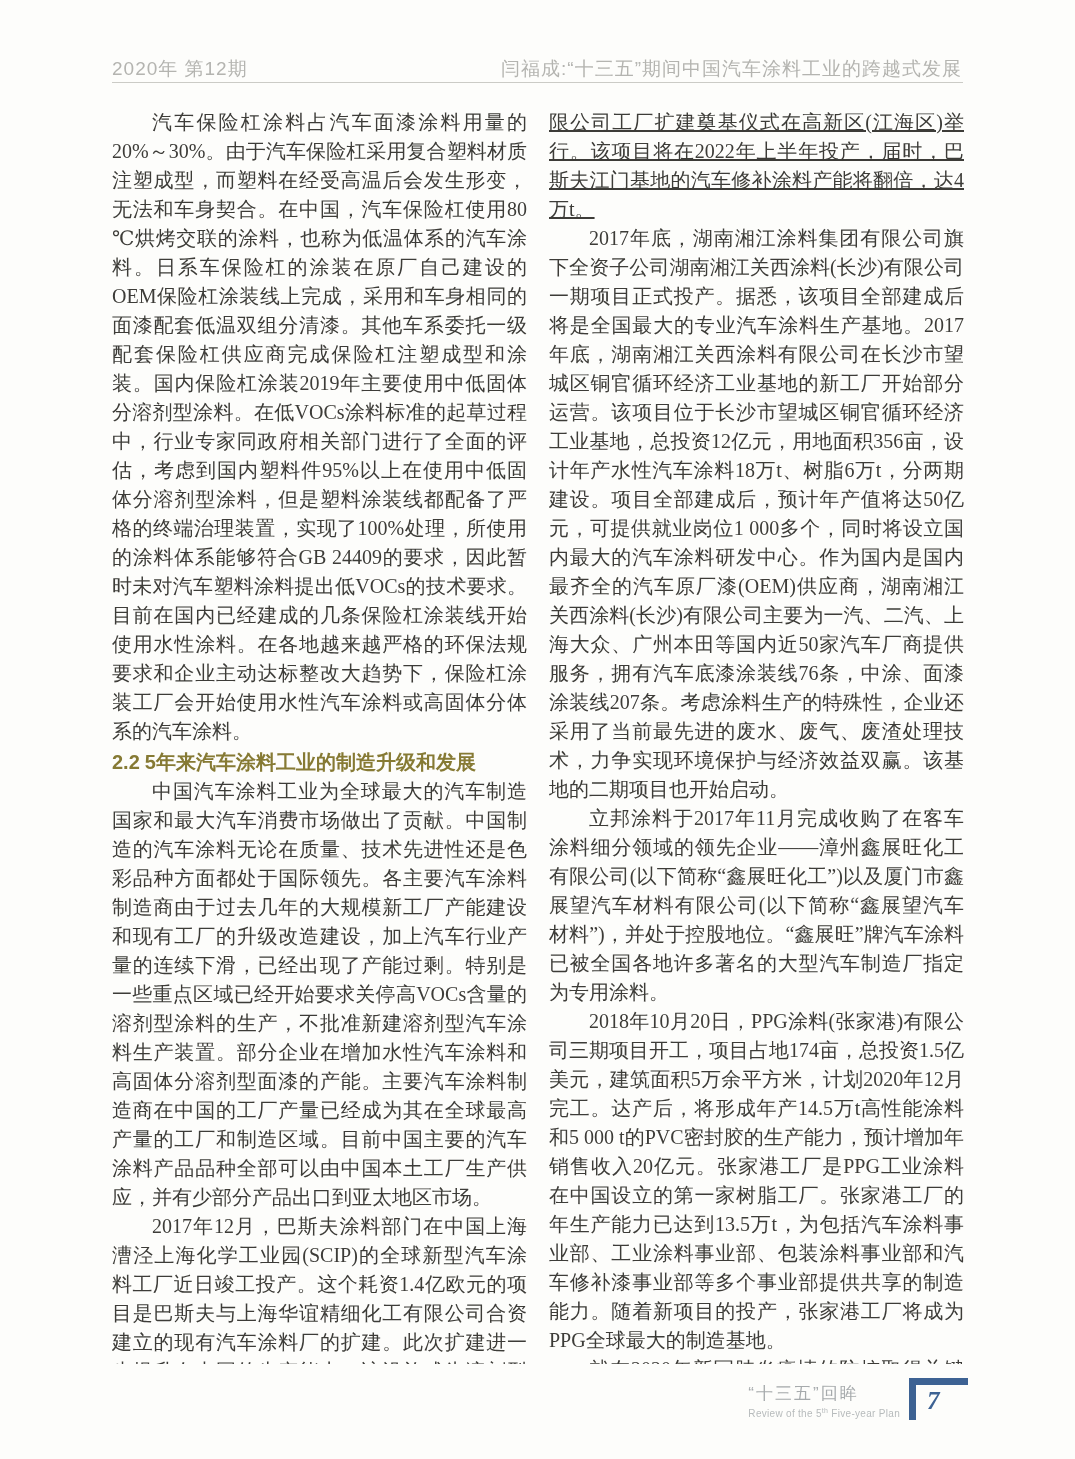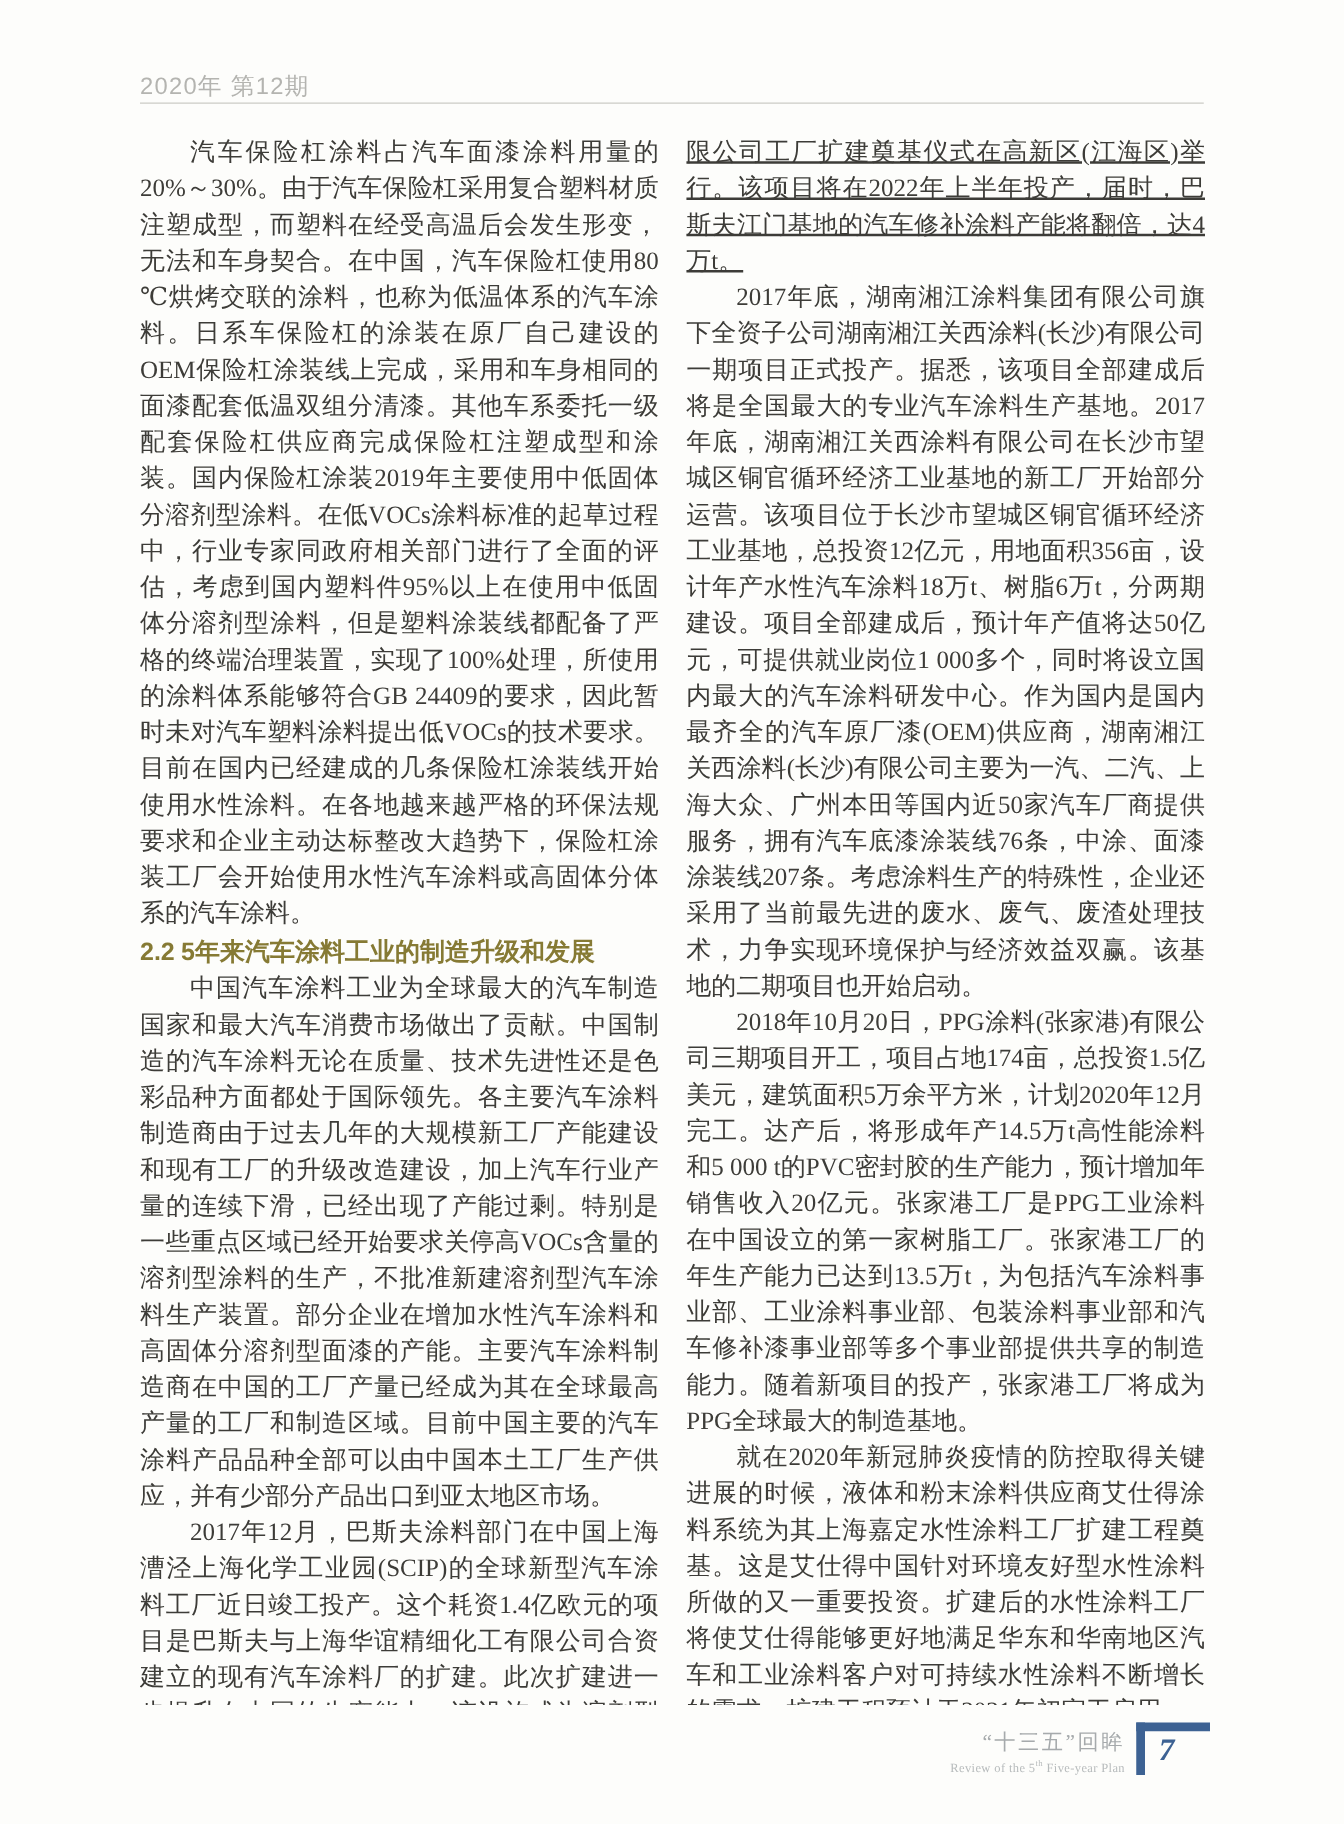--- a/index.html
+++ b/index.html
@@ -39,21 +39,21 @@
     font-weight:bold;font-size:20px;line-height:26px;
     color:#867a34;text-indent:0;text-align:left;
   }
   .section-heading .sec-num{margin-right:5px;}
   
   .footer{
     position:absolute;top:1378px;right:107px;
     display:flex;align-items:flex-start;
     font-family:"Liberation Sans","DejaVu Sans",sans-serif;
   }
-  .footer-text{text-align:right;padding-top:7px;margin-right:9px;font-family:Liberation Serif, serif;}
+  .footer-text{text-align:left;padding-top:7px;margin-right:9px;}
   .footer-title{font-size:17px;color:#a6aaac;letter-spacing:2px;line-height:1.1;}
   .footer-subtitle{font-size:10px;color:#b7bbbc;margin-top:3px;letter-spacing:.3px;}
   .footer-subtitle sup{font-size:7px;}
   .page-bracket{
     width:59px;height:42px;box-sizing:border-box;
     border-top:7px solid #3d6293;border-left:7px solid #3d6293;
   }
   .page-number{
     font-family:"Liberation Serif","DejaVu Serif",serif;
     font-style:italic;font-weight:bold;
@@ -61,35 +61,37 @@
     padding:3px 0 0 11px;
   }
 </style>
 </head>
 <body>
 
 <div class="page">
 
   <div class="header">
     <span>2020年  第12期</span>
+    <span>闫福成:“十三五”期间中国汽车涂料工业的跨越式发展</span>
   </div>
   <div class="header-rule"></div>
 
   <div class="column col-left">
     <p class="para">汽车保险杠涂料占汽车面漆涂料用量的20%～30%。由于汽车保险杠采用复合塑料材质注塑成型，而塑料在经受高温后会发生形变，无法和车身契合。在中国，汽车保险杠使用80 ℃烘烤交联的涂料，也称为低温体系的汽车涂料。日系车保险杠的涂装在原厂自己建设的OEM保险杠涂装线上完成，采用和车身相同的面漆配套低温双组分清漆。其他车系委托一级配套保险杠供应商完成保险杠注塑成型和涂装。国内保险杠涂装2019年主要使用中低固体分溶剂型涂料。在低VOCs涂料标准的起草过程中，行业专家同政府相关部门进行了全面的评估，考虑到国内塑料件95%以上在使用中低固体分溶剂型涂料，但是塑料涂装线都配备了严格的终端治理装置，实现了100%处理，所使用的涂料体系能够符合GB 24409的要求，因此暂时未对汽车塑料涂料提出低VOCs的技术要求。目前在国内已经建成的几条保险杠涂装线开始使用水性涂料。在各地越来越严格的环保法规要求和企业主动达标整改大趋势下，保险杠涂装工厂会开始使用水性汽车涂料或高固体分体系的汽车涂料。</p>
     <h3 class="section-heading">
       <span class="sec-num">2.2</span><span>5年来汽车涂料工业的制造升级和发展</span>
     </h3>
     <p class="para">中国汽车涂料工业为全球最大的汽车制造国家和最大汽车消费市场做出了贡献。中国制造的汽车涂料无论在质量、技术先进性还是色彩品种方面都处于国际领先。各主要汽车涂料制造商由于过去几年的大规模新工厂产能建设和现有工厂的升级改造建设，加上汽车行业产量的连续下滑，已经出现了产能过剩。特别是一些重点区域已经开始要求关停高VOCs含量的溶剂型涂料的生产，不批准新建溶剂型汽车涂料生产装置。部分企业在增加水性汽车涂料和高固体分溶剂型面漆的产能。主要汽车涂料制造商在中国的工厂产量已经成为其在全球最高产量的工厂和制造区域。目前中国主要的汽车涂料产品品种全部可以由中国本土工厂生产供应，并有少部分产品出口到亚太地区市场。</p>
     <p class="para">2017年12月，巴斯夫涂料部门在中国上海漕泾上海化学工业园(SCIP)的全球新型汽车涂料工厂近日竣工投产。这个耗资1.4亿欧元的项目是巴斯夫与上海华谊精细化工有限公司合资建立的现有汽车涂料厂的扩建。此次扩建进一步提升在中国的生产能力。该设施成为溶剂型和水性涂料的生产中心，并与公司现有的汽车涂料、树脂和电泳涂料生产基地以及研发实验室紧密合作。其中包括从溶剂型到水性涂料，从标准底漆工艺到综合工艺的过渡。新工厂将生产稀释剂、底漆、清漆和水性底漆。2019年7月23日，巴斯夫上海涂料有限公司3 500 t/a色浆生产技改项目通过安全设施设计审查。2019年12月5日，巴斯夫涂料(广东)有</p>
   </div>
 
   <div class="column col-right">
     <p class="para no-indent">限公司工厂扩建奠基仪式在高新区(江海区)举行。该项目将在2022年上半年投产，届时，巴斯夫江门基地的汽车修补涂料产能将翻倍，达4万t。</p>
     <p class="para">2017年底，湖南湘江涂料集团有限公司旗下全资子公司湖南湘江关西涂料(长沙)有限公司一期项目正式投产。据悉，该项目全部建成后将是全国最大的专业汽车涂料生产基地。2017年底，湖南湘江关西涂料有限公司在长沙市望城区铜官循环经济工业基地的新工厂开始部分运营。该项目位于长沙市望城区铜官循环经济工业基地，总投资12亿元，用地面积356亩，设计年产水性汽车涂料18万t、树脂6万t，分两期建设。项目全部建成后，预计年产值将达50亿元，可提供就业岗位1 000多个，同时将设立国内最大的汽车涂料研发中心。作为国内是国内最齐全的汽车原厂漆(OEM)供应商，湖南湘江关西涂料(长沙)有限公司主要为一汽、二汽、上海大众、广州本田等国内近50家汽车厂商提供服务，拥有汽车底漆涂装线76条，中涂、面漆涂装线207条。考虑涂料生产的特殊性，企业还采用了当前最先进的废水、废气、废渣处理技术，力争实现环境保护与经济效益双赢。该基地的二期项目也开始启动。</p>
+    <p class="para">立邦涂料于2017年11月完成收购了在客车涂料细分领域的领先企业——漳州鑫展旺化工有限公司(以下简称“鑫展旺化工”)以及厦门市鑫展望汽车材料有限公司(以下简称“鑫展望汽车材料”)，并处于控股地位。“鑫展旺”牌汽车涂料已被全国各地许多著名的大型汽车制造厂指定为专用涂料。</p>
     <p class="para">2018年10月20日，PPG涂料(张家港)有限公司三期项目开工，项目占地174亩，总投资1.5亿美元，建筑面积5万余平方米，计划2020年12月完工。达产后，将形成年产14.5万t高性能涂料和5 000 t的PVC密封胶的生产能力，预计增加年销售收入20亿元。张家港工厂是PPG工业涂料在中国设立的第一家树脂工厂。张家港工厂的年生产能力已达到13.5万t，为包括汽车涂料事业部、工业涂料事业部、包装涂料事业部和汽车修补漆事业部等多个事业部提供共享的制造能力。随着新项目的投产，张家港工厂将成为PPG全球最大的制造基地。</p>
     <p class="para">就在2020年新冠肺炎疫情的防控取得关键进展的时候，液体和粉末涂料供应商艾仕得涂料系统为其上海嘉定水性涂料工厂扩建工程奠基。这是艾仕得中国针对环境友好型水性涂料所做的又一重要投资。扩建后的水性涂料工厂将使艾仕得能够更好地满足华东和华南地区汽车和工业涂料客户对可持续水性涂料不断增长的需求。扩建工程预计于2021年初完工启用。</p>
 
   </div>
 
   <div class="footer">
     <div class="footer-text">
       <div class="footer-title">“十三五”回眸</div>
       <div class="footer-subtitle">
         <span>Review of the 5</span><sup>th</sup><span> Five-year Plan</span>

